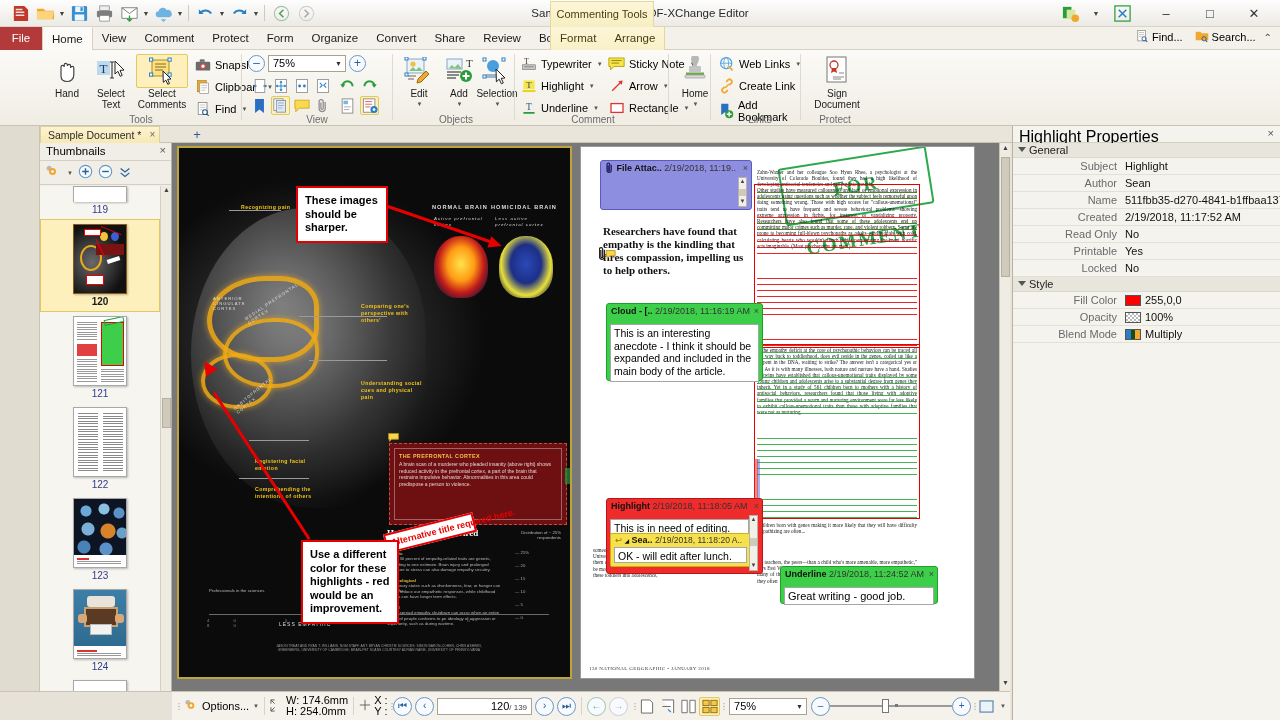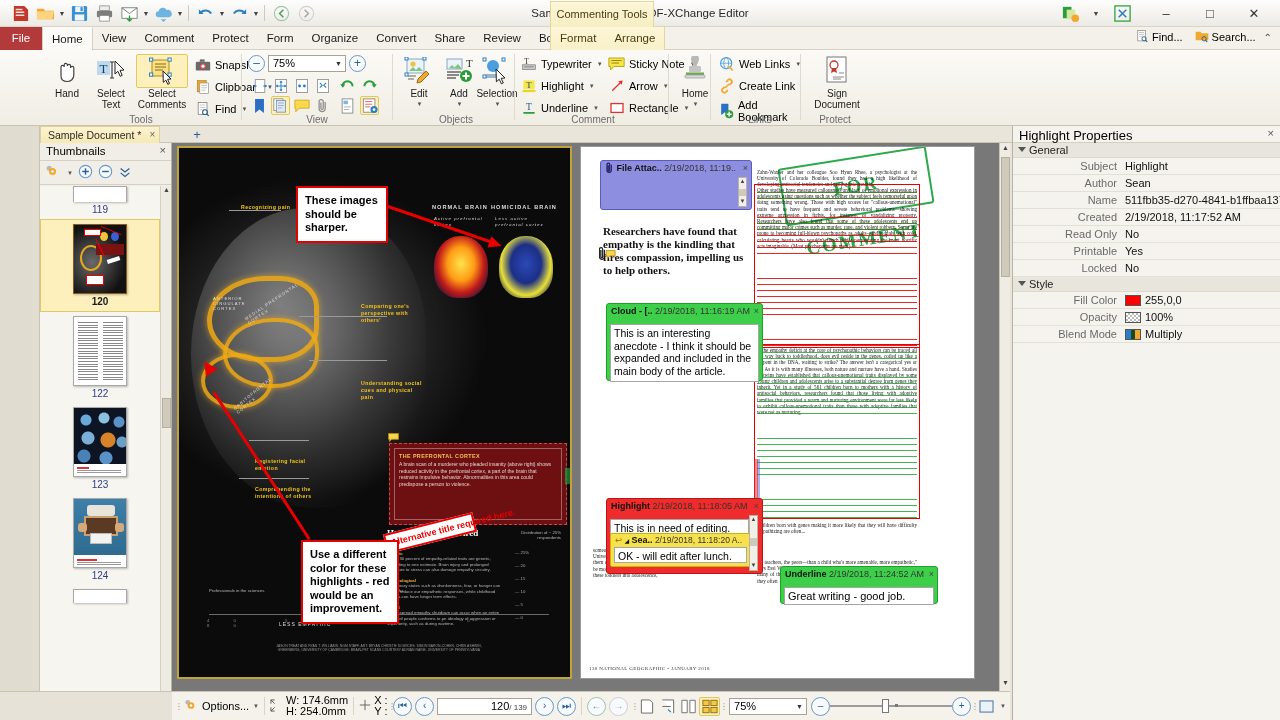--- a/index.html
+++ b/index.html
@@ -235,21 +235,21 @@
   .n-blue { background:#8e8ee0; border:1px solid #5b5bbf; }
   .n-green{ background:#3ecf4a; border:1px solid #1d9f29; }
   .n-red  { background:#ef2b2b; border:1px solid #b81616; }
 
   
   .proppane {
     position:absolute; left:1012px; top:126px; width:268px; height:594px;
     background:#f5f3ed; border-left:1px solid #b8b2a3;
   }
   .pp-head { position:relative; height:17px; border-bottom:1px solid #d5d0c2; }
-  .pp-head .t { position:absolute; left:6px; top:2px; font-size:13px; }
+  .pp-head .t { position:absolute; left:6px; top:2px; font-size:16px; }
   .pp-head .x { position:absolute; right:6px; top:1px; font-size:11px; color:#555; }
   .pp-sect { position:relative; height:15px; background:#e8e5dc; border-bottom:1px solid #dcd8cd;
      font-size:11px; line-height:15px; padding-left:16px; color:#222; }
   .pp-sect .tri { position:absolute; left:5px; top:4px; width:0;height:0;
      border-left:4px solid transparent;border-right:4px solid transparent;border-top:5px solid #555;}
   .pp-row { position:relative; height:17px; border-bottom:1px solid #e4e0d6; display:flex; }
   .pp-row .k { width:110px; text-align:right; padding-right:6px; font-size:11px; line-height:17px; color:#6a6a6a; }
   .pp-row .v { flex:1; font-size:11px; line-height:17px; color:#111; padding-left:2px;
      white-space:nowrap; overflow:hidden; display:flex; align-items:center; gap:4px;}
   .sw { width:16px; height:11px; border:1px solid #555; display:inline-block; }
@@ -826,20 +826,34 @@
           <div style="position:absolute;left:22px;top:19px;width:28px;height:11px;background:#7a1214;"></div>
           <div style="position:absolute;left:10px;top:4px;width:17px;height:7px;background:#fff;border:1px solid #e00;"></div>
           <div style="position:absolute;left:12px;top:50px;width:18px;height:10px;background:#fff;border:1px solid #e00;"></div>
           <div style="position:absolute;left:26px;top:5px;width:22px;height:1px;background:#e00;transform:rotate(22deg);"></div>
           <div style="position:absolute;left:16px;top:22px;width:20px;height:1px;background:#e00;transform:rotate(64deg);"></div>
           <div style="position:absolute;left:33px;top:33px;width:13px;height:4px;background:#fff;transform:rotate(-18deg);"></div>
         </div>
         <div class="num">120</div>
       </div>
 
+      <div class="thumb">
+        <div class="frame">
+          <div style="position:absolute;left:3px;top:5px;width:20px;height:18px;background:
+             repeating-linear-gradient(#999 0 1px,#fff 1px 2.4px);"></div>
+          <div style="position:absolute;left:27px;top:5px;width:23px;height:44px;background:#3ecf4a;border:1px solid #e00;"></div>
+          <div style="position:absolute;left:3px;top:27px;width:20px;height:12px;background:#e04040;"></div>
+          <div style="position:absolute;left:3px;top:42px;width:20px;height:24px;background:
+             repeating-linear-gradient(#999 0 1px,#fff 1px 2.4px);"></div>
+          <div style="position:absolute;left:27px;top:52px;width:23px;height:14px;background:
+             repeating-linear-gradient(#999 0 1px,#fff 1px 2.4px);"></div>
+          <div style="position:absolute;left:30px;top:1px;width:20px;height:6px;border:1px solid #1ca23c;transform:rotate(-12deg);"></div>
+        </div>
+        <div class="num">121</div>
+      </div>
 
       <div class="thumb">
         <div class="frame">
           <div style="position:absolute;left:4px;top:5px;width:20px;height:58px;background:repeating-linear-gradient(#8a8a8a 0 1px,#fff 1px 2.6px);"></div>
           <div style="position:absolute;left:29px;top:5px;width:20px;height:58px;background:repeating-linear-gradient(#8a8a8a 0 1px,#fff 1px 2.6px);"></div>
         </div>
         <div class="num">122</div>
       </div>
 
       <div class="thumb">

